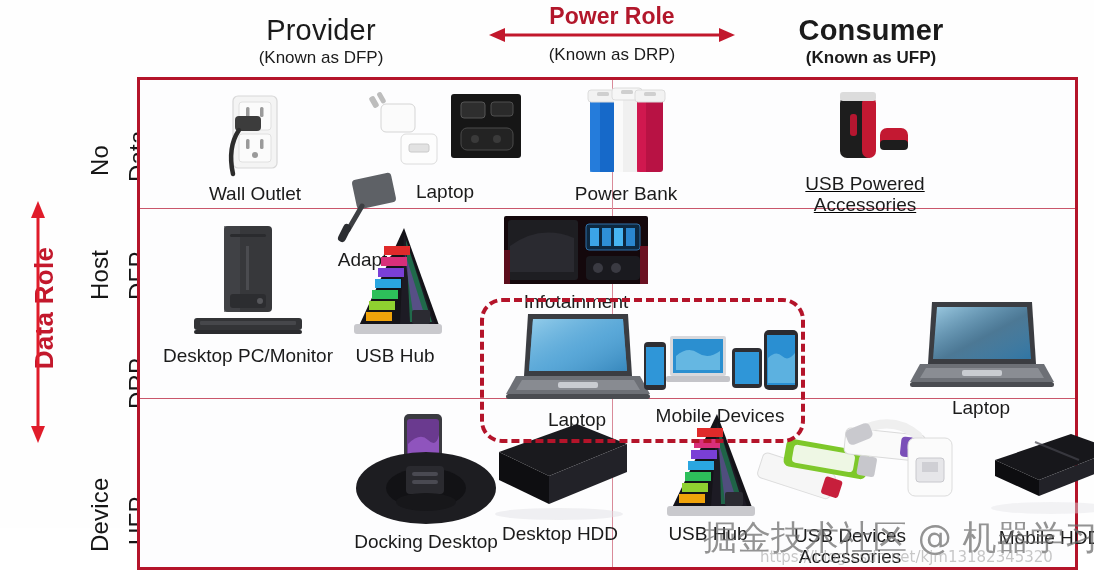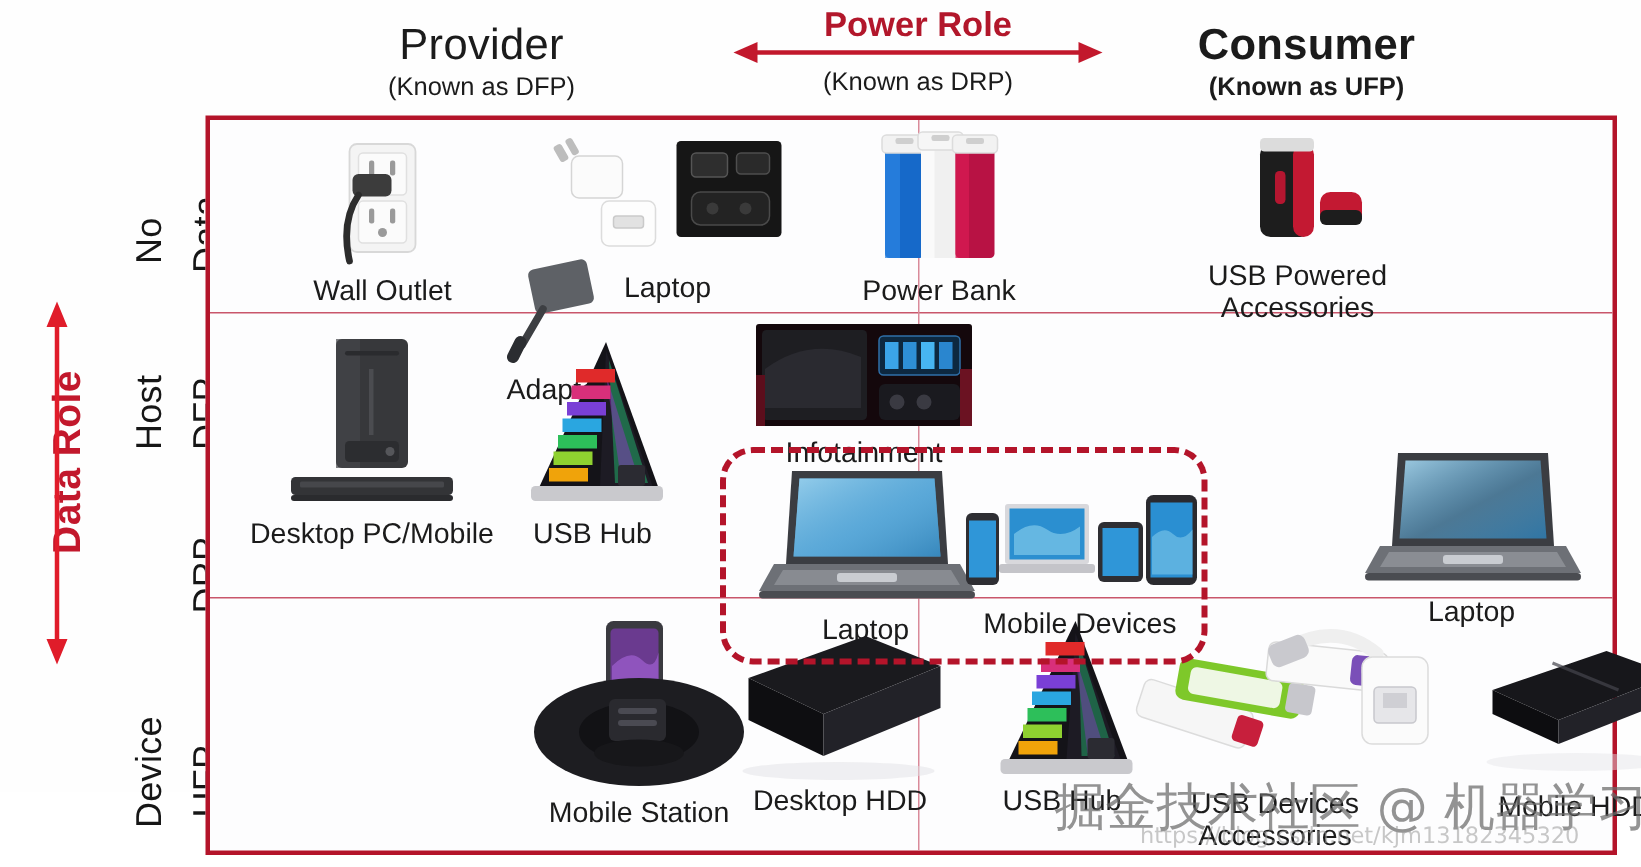--- a/index.html
+++ b/index.html
@@ -194,21 +194,21 @@
             <rect x="63" y="12" width="26" height="74" rx="3" fill="#b81244"></rect>
             <rect x="63" y="12" width="9" height="74" fill="#d61a52" opacity=".8"></rect>
             <rect x="61" y="4" width="30" height="12" rx="3" fill="#f2f2f2" stroke="#dcdcdc"></rect>
             <rect x="70" y="6" width="12" height="4" rx="1.5" fill="#cfcfcf"></rect>
           </g>
         </svg>
       </div>
       <div class="cap" style="margin-top:-2px;">Power Bank</div>
     </div>
 
-    <div class="item" style="left:600px;top:8px;width:250px;">
+    <div class="item" style="left:600px;top:8px;width:250px;text-decoration:underline;">
       <div class="art">
         <svg width="110" height="82" viewBox="0 0 110 82">
           <rect x="30" y="8" width="34" height="62" rx="7" fill="#1d1d1d"></rect>
           <rect x="52" y="8" width="14" height="62" rx="7" fill="#c31932"></rect>
           <rect x="30" y="4" width="36" height="9" rx="3" fill="#dcdcdc"></rect>
           <rect x="40" y="26" width="7" height="22" rx="3" fill="#b51630"></rect>
           <rect x="70" y="40" width="28" height="22" rx="7" fill="#c31932"></rect>
           <rect x="70" y="52" width="28" height="10" rx="4" fill="#1d1d1d"></rect>
         </svg>
       </div>
@@ -255,21 +255,21 @@
           <rect x="42" y="4" width="16" height="86" fill="#45464a" opacity=".7"></rect>
           <rect x="48" y="12" width="36" height="3" rx="1.5" fill="#2a2b2e"></rect>
           <rect x="64" y="24" width="3" height="44" fill="#4b4c50"></rect>
           <rect x="48" y="72" width="36" height="14" rx="3" fill="#2c2d30"></rect>
           <circle cx="78" cy="79" r="3" fill="#55565a"></circle>
           <rect x="12" y="96" width="108" height="12" rx="3" fill="#333437"></rect>
           <rect x="18" y="99" width="96" height="4" rx="1" fill="#46474b"></rect>
           <rect x="12" y="108" width="108" height="4" rx="2" fill="#2a2b2e"></rect>
         </svg>
       </div>
-      <div class="cap">Desktop PC/Mobile</div>
+      <div class="cap">Desktop PC/Monitor</div>
     </div>
 
     <div class="item" style="left:180px;top:144px;width:150px;">
       <div class="art">
         <svg width="110" height="118" viewBox="0 0 110 118">
           <path d="M64 4 L 100 104 L 18 104 Z" fill="#141318"></path>
           <path d="M64 10 L 95 100 L 60 100 Z" fill="#1d1b24"></path>
           <path d="M66 16 L 92 98 L 70 98 Z" fill="#22ab6a" opacity=".55"></path>
           <path d="M64 26 L 86 96 L 74 96 Z" fill="#9b2fd1" opacity=".45"></path>
           <g>
@@ -362,21 +362,21 @@
           <rect x="61" y="9" width="32" height="48" rx="3" fill="#6a3a8f"></rect>
           <path d="M62 34 q12 -12 20 -4 t11 -5 l0 32 l-31 0 z" fill="#a05fd0" opacity=".7"></path>
           <ellipse cx="80" cy="78" rx="70" ry="36" fill="#1d1d21"></ellipse>
           <ellipse cx="80" cy="78" rx="40" ry="20" fill="#121215"></ellipse>
           <rect x="60" y="56" width="38" height="28" rx="4" fill="#2a2a2f"></rect>
           <rect x="66" y="62" width="26" height="4" rx="2" fill="#4a4a52"></rect>
           <rect x="66" y="70" width="26" height="4" rx="2" fill="#4a4a52"></rect>
           <ellipse cx="80" cy="92" rx="30" ry="9" fill="#17171a"></ellipse>
         </svg>
       </div>
-      <div class="cap" style="margin-top:-2px;">Mobile Station</div>
+      <div class="cap" style="margin-top:-2px;">Docking Desktop</div>
     </div>
 
     <div class="item" style="left:320px;top:338px;width:200px;">
       <div class="art">
         <svg width="150" height="104" viewBox="0 0 150 104">
           <path d="M14 34 L 92 6 L 142 26 L 64 58 Z" fill="#1a1a1e"></path>
           <path d="M14 34 L 64 58 L 64 86 L 14 62 Z" fill="#0e0e11"></path>
           <path d="M64 58 L 142 26 L 142 54 L 64 86 Z" fill="#222228"></path>
           <ellipse cx="74" cy="96" rx="64" ry="6" fill="#e2e2e6" opacity=".5"></ellipse>
         </svg>

